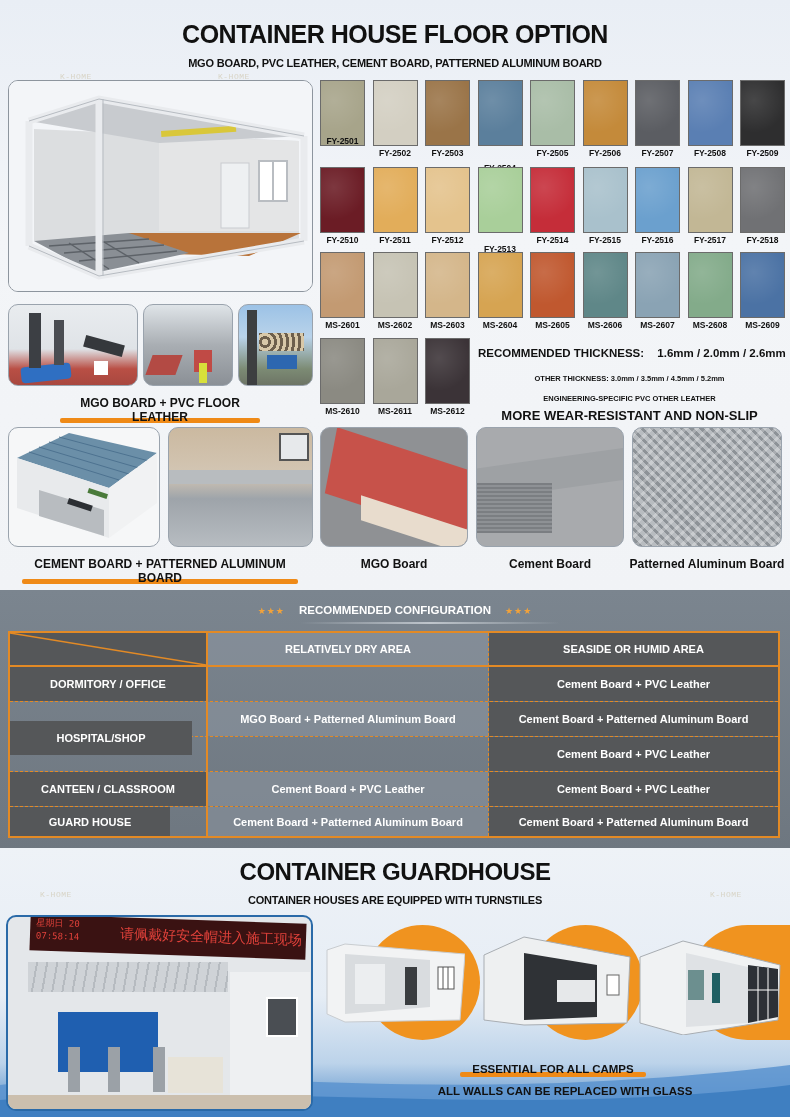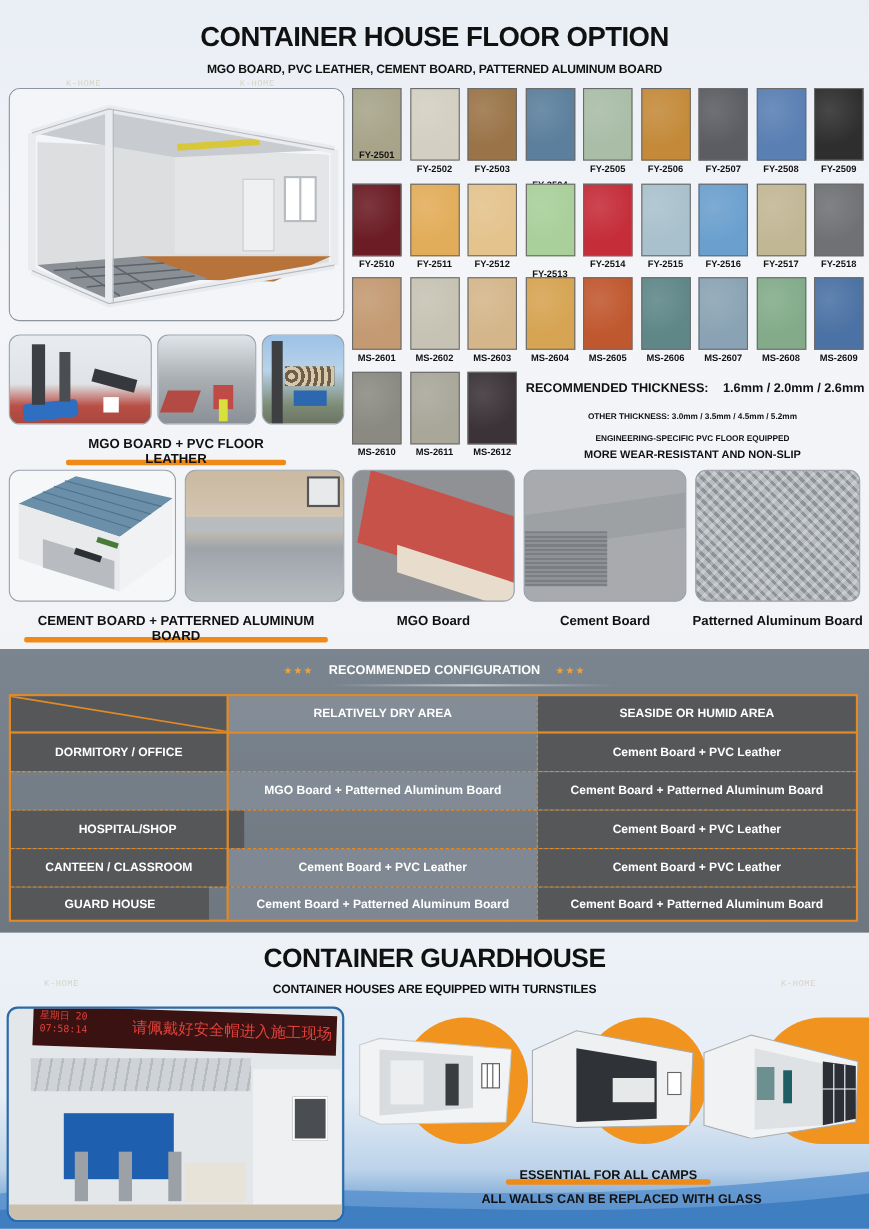--- a/index.html
+++ b/index.html
@@ -230,22 +230,22 @@
     <div class="swatch-label" style="left: 49px; top: 326px;">MS-2611</div>
     <div class="swatch" style="left: 105px; top: 258px; background: radial-gradient(circle at 30% 30%, rgba(255, 255, 255, 0.12) 0px, rgba(0, 0, 0, 0) 60%), rgb(59, 51, 55);"></div>
     <div class="swatch-label" style="left: 101.5px; top: 326px;">MS-2612</div>
   </div>
 
 <div class="abs" style="left:478px;top:347px;font-weight:700;font-size:11.5px;white-space:nowrap;">
   <span>RECOMMENDED THICKNESS:</span>
   <span style="margin-left:10px;">1.6mm / 2.0mm / 2.6mm</span>
 </div>
 <div class="abs" style="left:478px;top:374px;width:303px;text-align:center;font-weight:700;font-size:7.5px;">OTHER THICKNESS:  3.0mm / 3.5mm / 4.5mm / 5.2mm</div>
-<div class="abs" style="left:478px;top:394px;width:303px;text-align:center;font-weight:700;font-size:7.5px;">ENGINEERING-SPECIFIC PVC FLOOR EQUIPPED</div>
-<div class="abs" style="left:478px;top:408px;width:303px;text-align:center;font-weight:700;font-size:10px;">MORE WEAR-RESISTANT AND NON-SLIP</div>
+<div class="abs" style="left:478px;top:394px;width:303px;text-align:center;font-weight:700;font-size:7.5px;">ENGINEERING-SPECIFIC PVC OTHER LEATHER</div>
+<div class="abs" style="left:478px;top:408px;width:303px;text-align:center;font-weight:700;font-size:13px;">MORE WEAR-RESISTANT AND NON-SLIP</div>
 
 <div class="photo" style="left:8px;top:427px;width:152px;height:120px;background:#f6f7f8;">
   <svg width="152" height="120" viewBox="0 0 152 120">
     <polygon points="8,30 60,5 148,25 100,60" fill="#6b8fa8"></polygon>
     <g stroke="#4d7290" stroke-width="1">
       <line x1="20" y1="24" x2="110" y2="52"></line>
         <line x1="30" y1="19" x2="120" y2="46"></line>
       <line x1="40" y1="14" x2="130" y2="40"></line>
         <line x1="50" y1="9" x2="140" y2="33"></line>
     </g>
@@ -298,30 +298,30 @@
     <div class="hsolid" style="left:0;top:32px;width:768px;"></div>
 
     <div class="cell c-dark" style="left:0;top:34px;width:196px;height:34px;">DORMITORY / OFFICE</div>
     <div class="cell c-dark" style="left:479px;top:34px;width:289px;height:34px;">Cement Board + PVC Leather</div>
     <div class="hline" style="left:0;top:68px;width:768px;"></div>
 
     <div class="cell c-mid" style="left:198px;top:69px;width:280px;height:34px;">MGO Board + Patterned Aluminum Board</div>
     <div class="cell c-dark" style="left:479px;top:69px;width:289px;height:34px;">Cement Board + Patterned Aluminum Board</div>
     <div class="hline" style="left:0;top:103px;width:768px;"></div>
 
-    <div class="cell c-dark" style="left:0;top:104px;width:212px;height:34px;">HOSPITAL/SHOP</div>
+    <div class="cell c-dark" style="left:0;top:88px;width:182px;height:34px;">HOSPITAL/SHOP</div>
     <div class="cell c-dark" style="left:479px;top:104px;width:289px;height:34px;">Cement Board + PVC Leather</div>
     <div class="hline" style="left:0;top:138px;width:768px;"></div>
 
     <div class="cell c-dark" style="left:0;top:139px;width:196px;height:34px;">CANTEEN / CLASSROOM</div>
     <div class="cell c-mid" style="left:198px;top:139px;width:280px;height:34px;">Cement Board + PVC Leather</div>
     <div class="cell c-dark" style="left:479px;top:139px;width:289px;height:34px;">Cement Board + PVC Leather</div>
     <div class="hline" style="left:0;top:173px;width:768px;"></div>
 
-    <div class="cell c-dark" style="left:0;top:174px;width:180px;height:29px;">GUARD HOUSE</div>
+    <div class="cell c-dark" style="left:0;top:174px;width:160px;height:29px;">GUARD HOUSE</div>
     <div class="cell c-mid" style="left:198px;top:174px;width:280px;height:29px;">Cement Board + Patterned Aluminum Board</div>
     <div class="cell c-dark" style="left:479px;top:174px;width:289px;height:29px;">Cement Board + Patterned Aluminum Board</div>
 
     <div class="vsolid" style="left:196px;top:0;height:203px;"></div>
     <div class="vline" style="left:478px;top:0;height:203px;"></div>
   </div>
 </div>
 
 <div class="bottom-bg"></div>
 <svg class="wave" viewBox="0 0 790 62" preserveAspectRatio="none">

